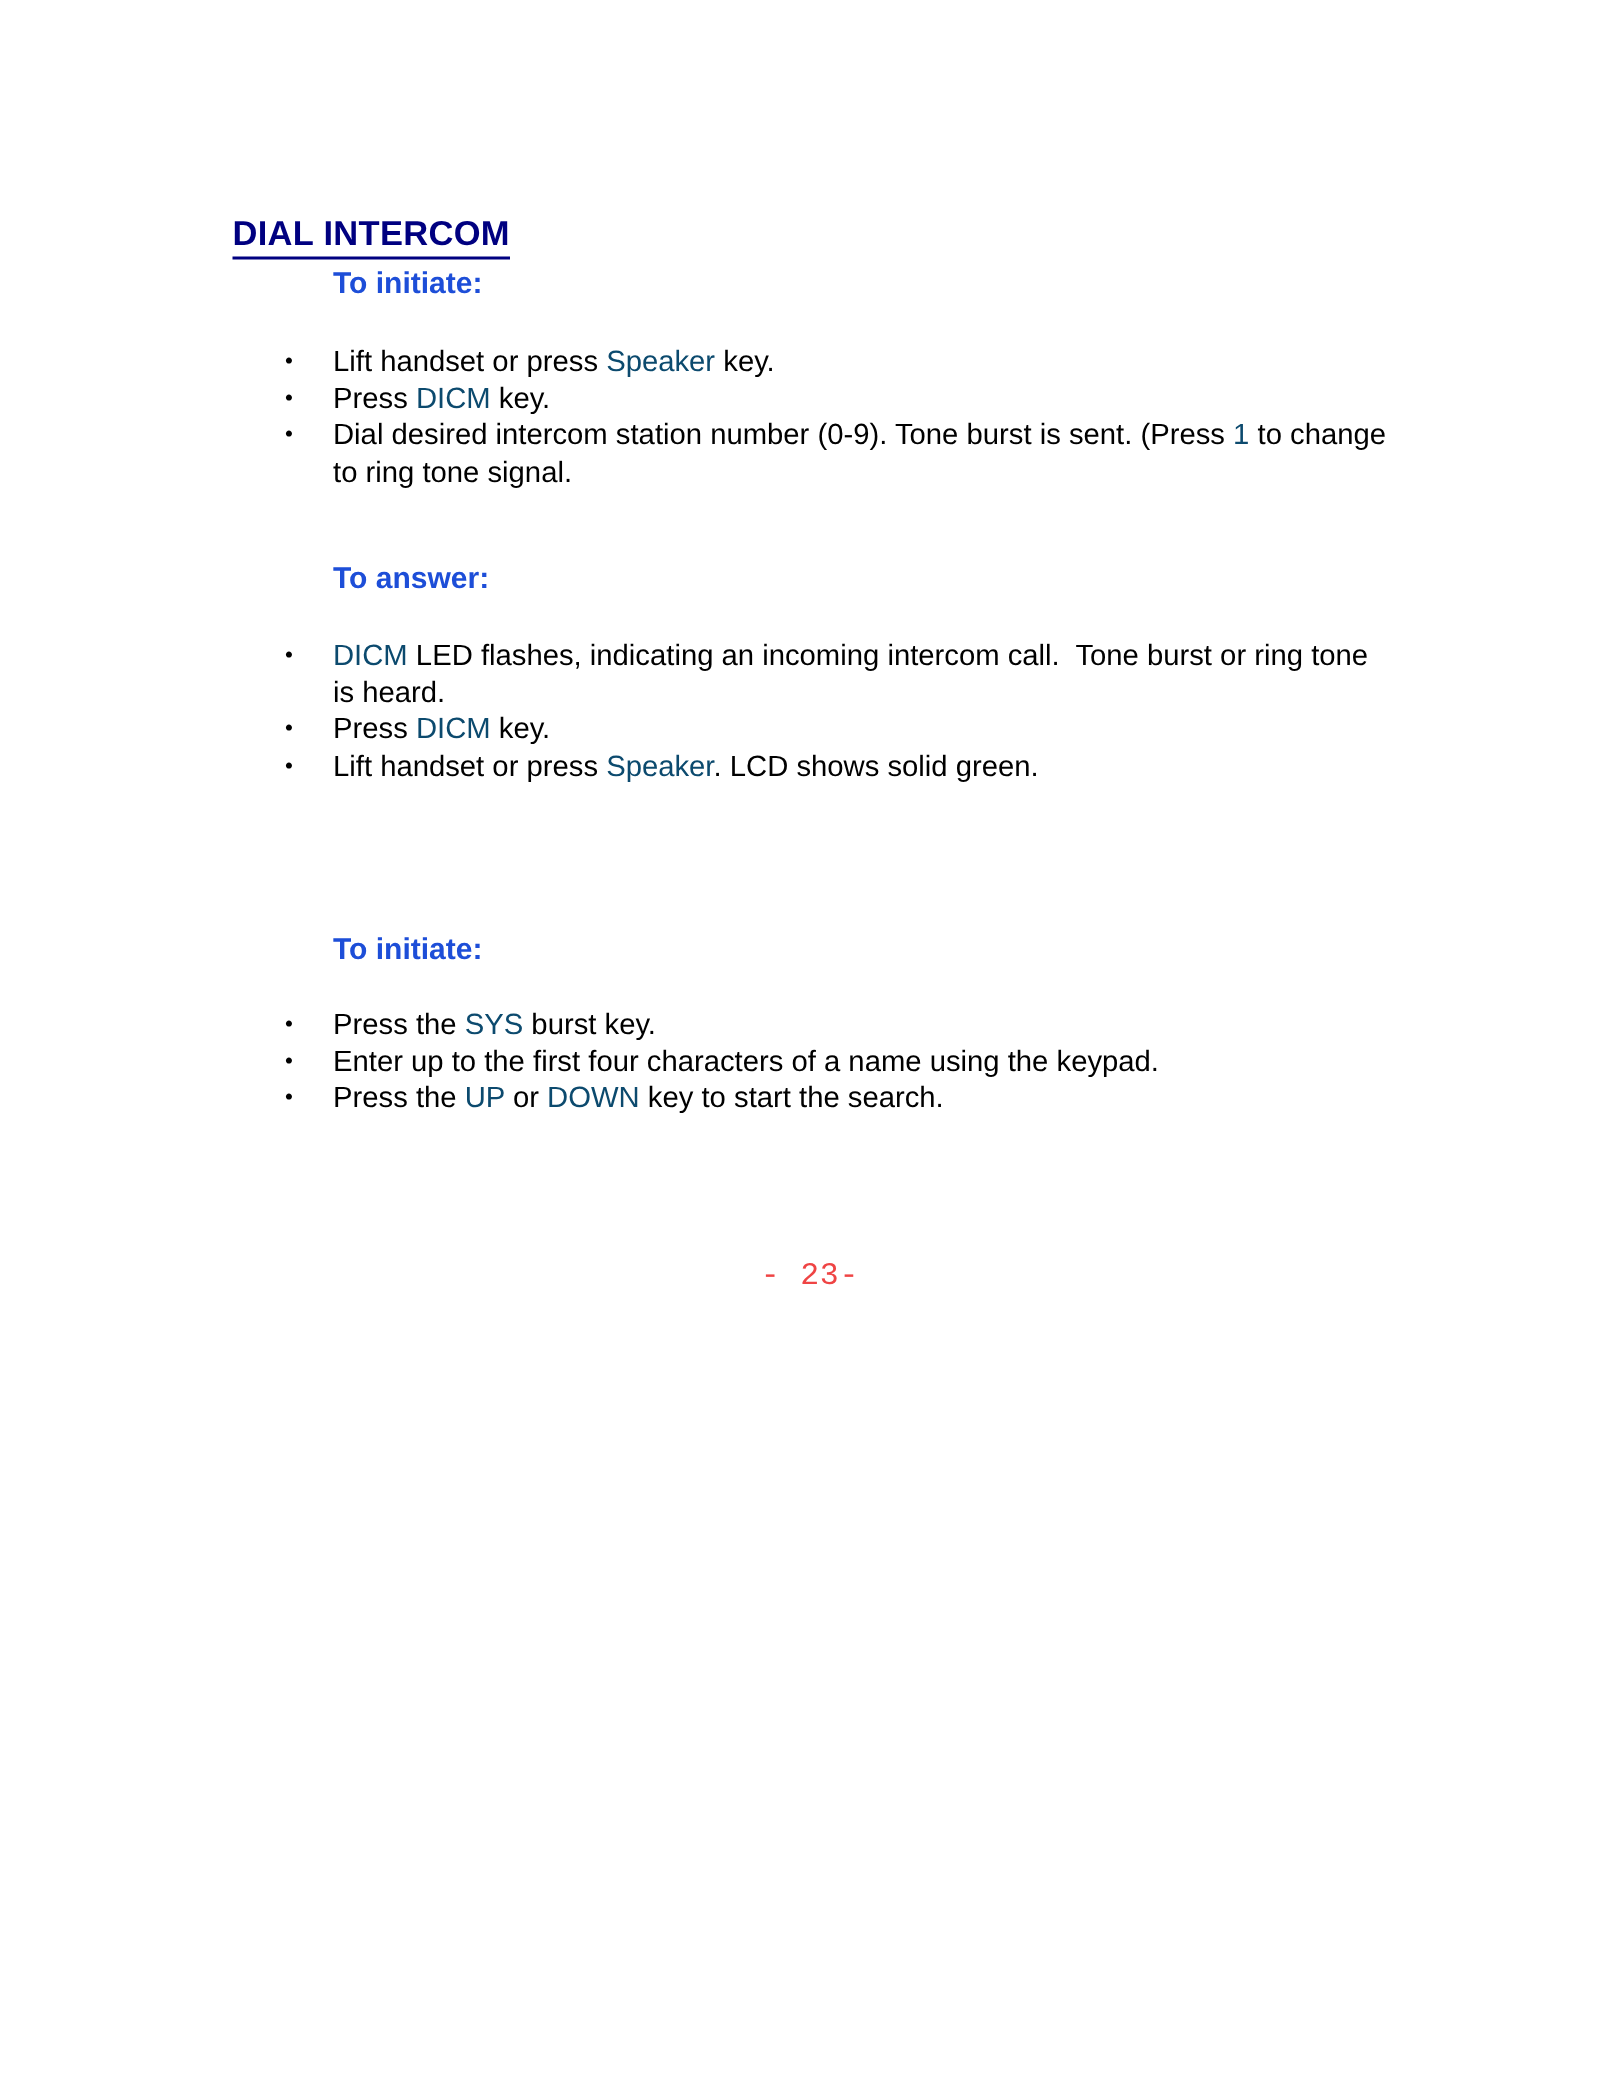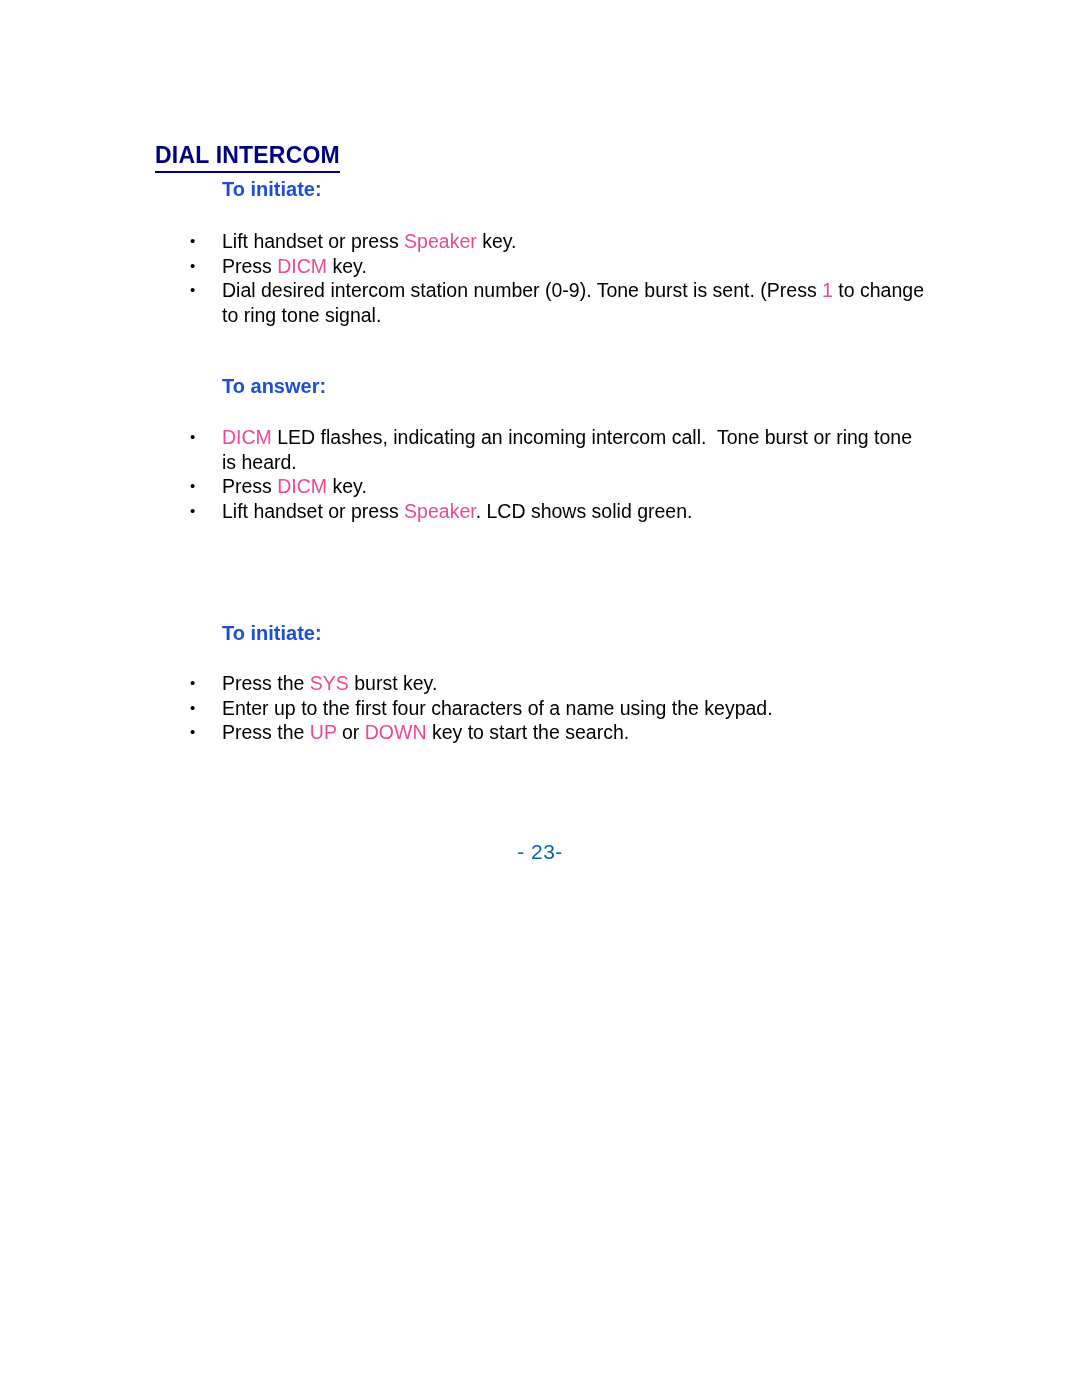--- a/index.html
+++ b/index.html
@@ -87,33 +87,33 @@
     line-height: 24.5px;
     color: #000000;
   }
   .bullet-item .bullet-text {
     display: block;
     white-space: pre-wrap;
   }
 
   
   .kw {
-    color: #ec4899;
+    color: #0c4a6e;
   }
 
   
   #page-number {
     position: absolute;
     left: 0;
     top: 840px;
     width: 1080px;
     text-align: center;
-    font-family: Liberation Sans, sans-serif;
+    font-family: Liberation Mono, monospace;
     font-size: 21px;
-    color: #0369a1;
+    color: #ef4444;
     letter-spacing: 0.5px;
   }
 </style>
 </head>
 <body>
 
 <div class="page">
 
   <h1 class="section-heading" id="heading-dial-intercom">
     <span class="htext">DIAL INTERCOM</span>

